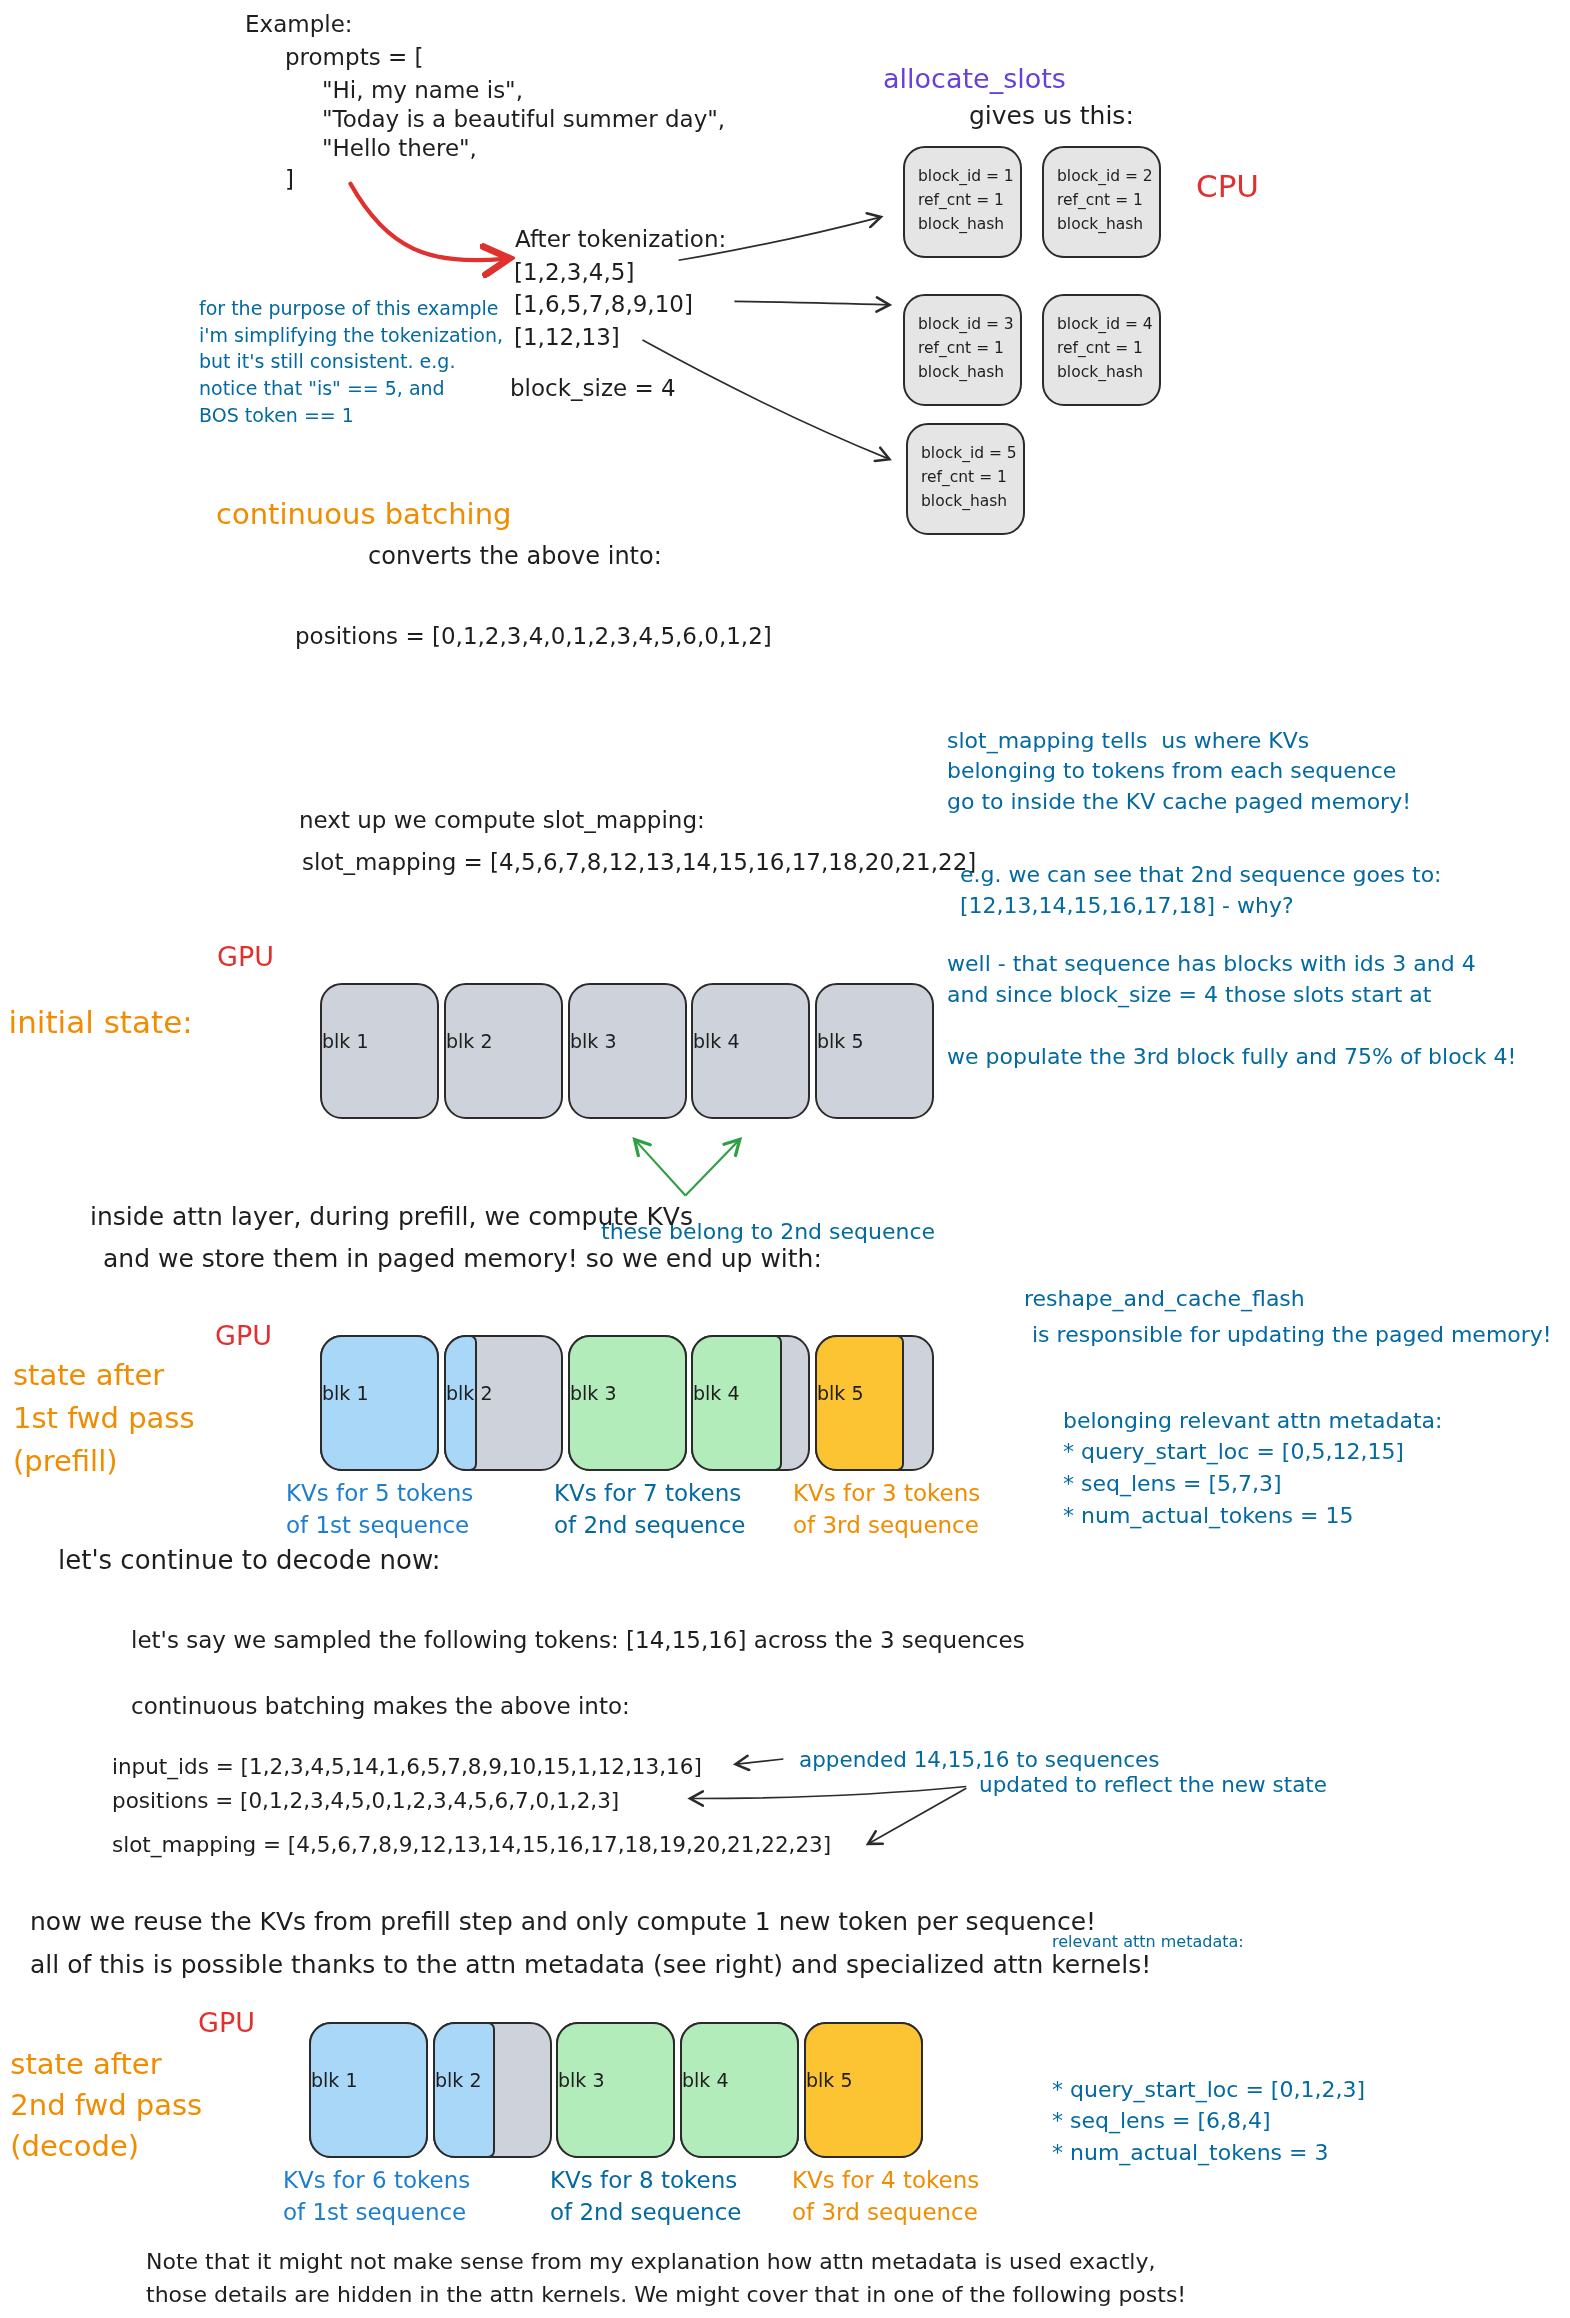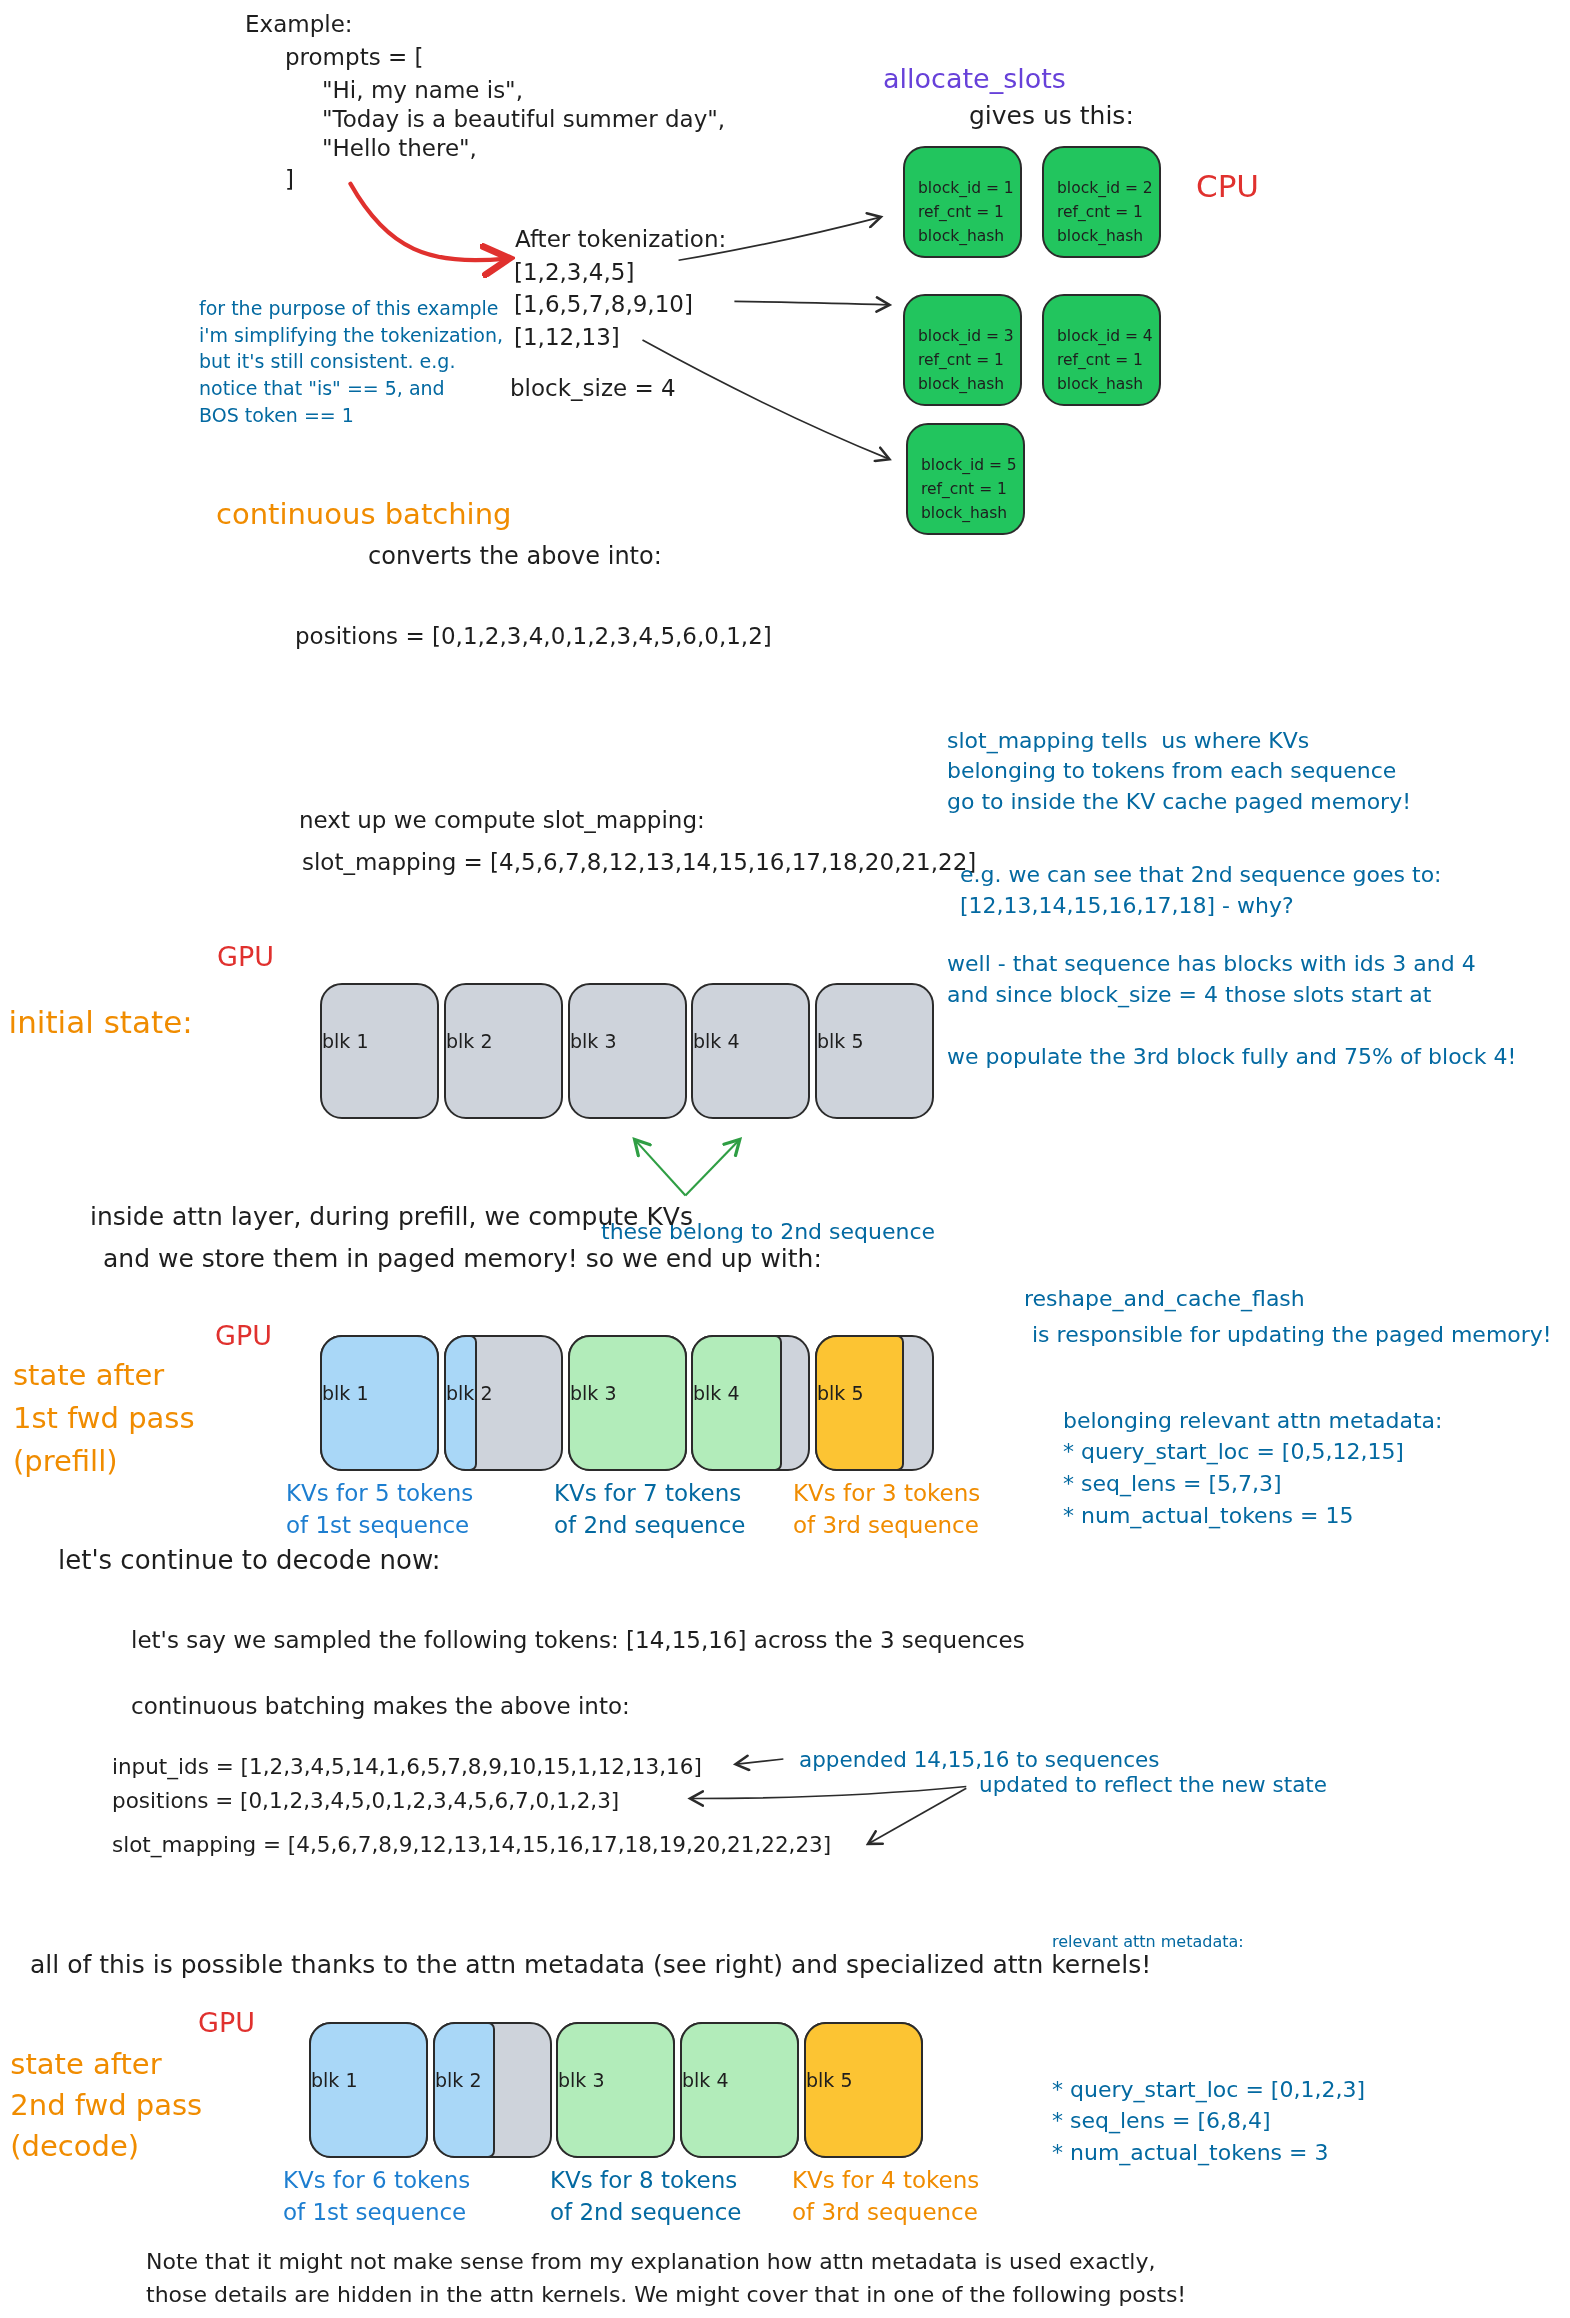--- a/index.html
+++ b/index.html
@@ -4,22 +4,22 @@
 <style>
   html,body{margin:0;padding:0;background:#ffffff;}
   .canvas{position:relative;width:1571px;height:2319px;background:#ffffff;overflow:hidden;
           font-family:"DejaVu Sans",sans-serif;}
   .t{position:absolute;white-space:pre;color:#1e1e1e;line-height:1.25;}
   .green{color:#0369a1;}
   .orange{color:#f08c00;}
   .red{color:#e0312e;}
   .purple{color:#6741d9;}
   .blue{color:#1d7ed0;}
-  .cpu-block{position:absolute;width:119px;height:112px;background:#22c55e;border:2.1px solid #2b2b2b;
-             border-radius:22px;padding:28px 0 0 13px;box-sizing:border-box;}
+  .cpu-block{position:absolute;width:119px;height:112px;background:#e5e5e5;border:2.1px solid #2b2b2b;
+             border-radius:22px;padding:16px 0 0 13px;box-sizing:border-box;}
   .cpu-block div{font-size:15.5px;line-height:1.55;color:#1e1e1e;white-space:pre;}
   .gpu-block{position:absolute;width:119px;height:136px;background:#ced3db;border:2.1px solid #2b2b2b;
              border-radius:22px;box-sizing:border-box;}
   .kv-fill{position:absolute;top:-2.1px;left:-2.1px;height:136px;border-radius:22px 6.9px 6.9px 22px;
            border:2.1px solid #2b2b2b;box-sizing:border-box;}
   .kv-fill.full{width:119px;border-radius:22px;}
   .blk-label{position:absolute;top:45px;left:0;width:100%;text-align:left;font-size:19px;color:#1e1e1e;}
   .fill-blue{background:#a9d7f7;}
   .fill-green{background:#b2ecba;}
   .fill-yellow{background:#fcc433;}
@@ -183,20 +183,21 @@
   <div class="t green" style="left:1063px;top:1502px;font-size:22px">* num_actual_tokens = 15</div>
 
   <div class="t" style="left:58px;top:1544px;font-size:26px">let's continue to decode now:</div>
   <div class="t" style="left:131px;top:1626px;font-size:23px">let's say we sampled the following tokens: [14,15,16] across the 3 sequences</div>
   <div class="t" style="left:131px;top:1692px;font-size:23px">continuous batching makes the above into:</div>
   <div class="t" style="left:112px;top:1754px;font-size:21.5px">input_ids = [1,2,3,4,5,14,1,6,5,7,8,9,10,15,1,12,13,16]</div>
   <div class="t" style="left:112px;top:1788px;font-size:21.5px">positions = [0,1,2,3,4,5,0,1,2,3,4,5,6,7,0,1,2,3]</div>
   <div class="t" style="left:112px;top:1832px;font-size:21.5px">slot_mapping = [4,5,6,7,8,9,12,13,14,15,16,17,18,19,20,21,22,23]</div>
   <div class="t green" style="left:799px;top:1747px;font-size:21.5px">appended 14,15,16 to sequences</div>
   <div class="t green" style="left:979px;top:1772px;font-size:21.5px">updated to reflect the new state</div>
+  <div class="t" style="left:30px;top:1906px;font-size:25px">now we reuse the KVs from prefill step and only compute 1 new token per sequence!</div>
   <div class="t" style="left:30px;top:1949px;font-size:25px">all of this is possible thanks to the attn metadata (see right) and specialized attn kernels!</div>
 
   <div class="t red" style="left:198px;top:2006px;font-size:27px">GPU</div>
   <div class="t orange" style="left:10.3px;top:2046px;font-size:29px">state after</div>
   <div class="t orange" style="left:10.3px;top:2087px;font-size:29px">2nd fwd pass</div>
   <div class="t orange" style="left:10.3px;top:2128px;font-size:29px">(decode)</div>
 
   <div class="gpu-block" style="left:309px;top:2022px">
     <div class="kv-fill full fill-blue"></div>
     <span class="blk-label" style="z-index:2">blk 1</span>

